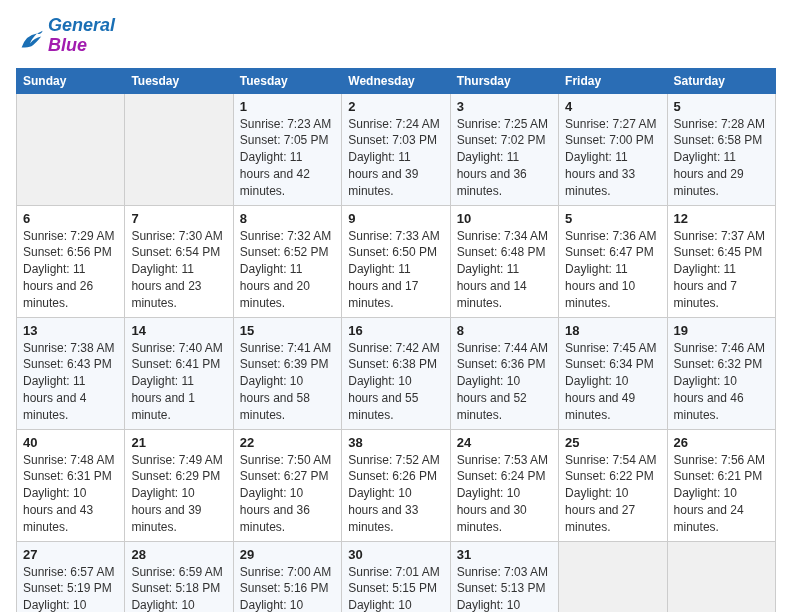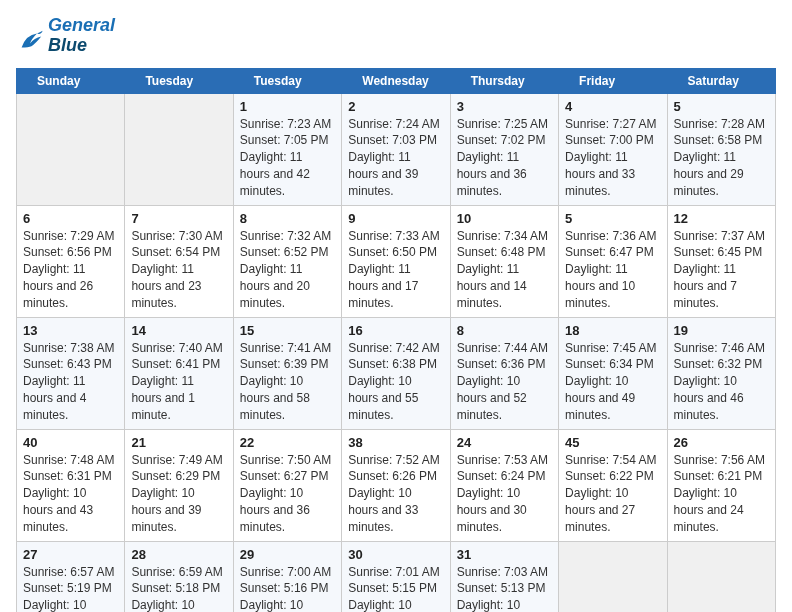--- a/index.html
+++ b/index.html
@@ -51,21 +51,21 @@
     table {
       width: 100%;
       border-collapse: collapse;
       table-layout: fixed;
     }
     thead tr th {
       background-color: #2a6db5;
       color: #fff;
       font-size: 12px;
       font-weight: bold;
-      padding: 5px 20px;
+      padding: 5px 6px;
       text-align: left;
       border: 1px solid #2a6db5;
     }
     tbody tr td {
       vertical-align: top;
       border: 1px solid #ccc;
       padding: 5px 6px;
       font-size: 10.5px;
       color: #333;
       height: 90px;
@@ -96,21 +96,21 @@
 <body>
 
 <div class="header">
   <div class="logo">
     <svg class="logo-bird" viewBox="0 0 40 40" xmlns="http://www.w3.org/2000/svg">
       <path d="M8 28 Q14 10 30 8 Q22 16 20 22 Q26 14 36 12 Q28 22 22 26 Q18 28 8 28Z" fill="#1a6fb5"></path>
       <path d="M30 8 Q34 6 38 4 Q36 10 30 8Z" fill="#1a6fb5"></path>
     </svg>
     <div>
       <div class="logo-text"><span>General</span></div>
-      <div class="logo-text"><span style="color:#0c4a6e">Blue</span></div>
+      <div class="logo-text"><span style="color:#a21caf">Blue</span></div>
     </div>
   </div>
   <div class="title-block">
     <div class="month-title"></div>
     <div class="location-subtitle"></div>
   </div>
 </div>
 
 <table>
   <thead>
@@ -224,21 +224,21 @@
         </td>
         <td>
           <span class="day-number">38</span>
           <div class="day-info">Sunrise: 7:52 AM<br>Sunset: 6:26 PM<br>Daylight: 10 hours and 33 minutes.</div>
         </td>
         <td>
           <span class="day-number">24</span>
           <div class="day-info">Sunrise: 7:53 AM<br>Sunset: 6:24 PM<br>Daylight: 10 hours and 30 minutes.</div>
         </td>
         <td>
-          <span class="day-number">45</span>
+          <span class="day-number">25</span>
           <div class="day-info">Sunrise: 7:54 AM<br>Sunset: 6:22 PM<br>Daylight: 10 hours and 27 minutes.</div>
         </td>
         <td>
           <span class="day-number">26</span>
           <div class="day-info">Sunrise: 7:56 AM<br>Sunset: 6:21 PM<br>Daylight: 10 hours and 24 minutes.</div>
         </td>
       </tr>
       <tr>
         <td>
           <span class="day-number">27</span>

